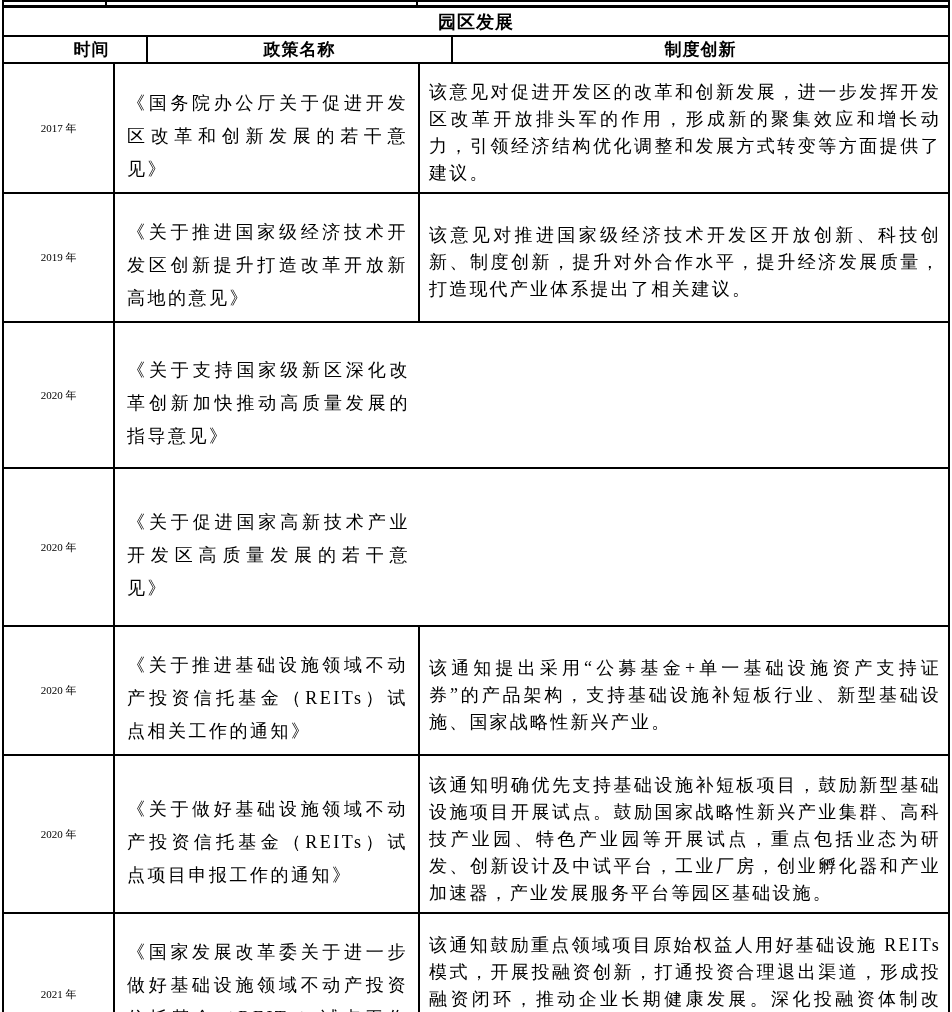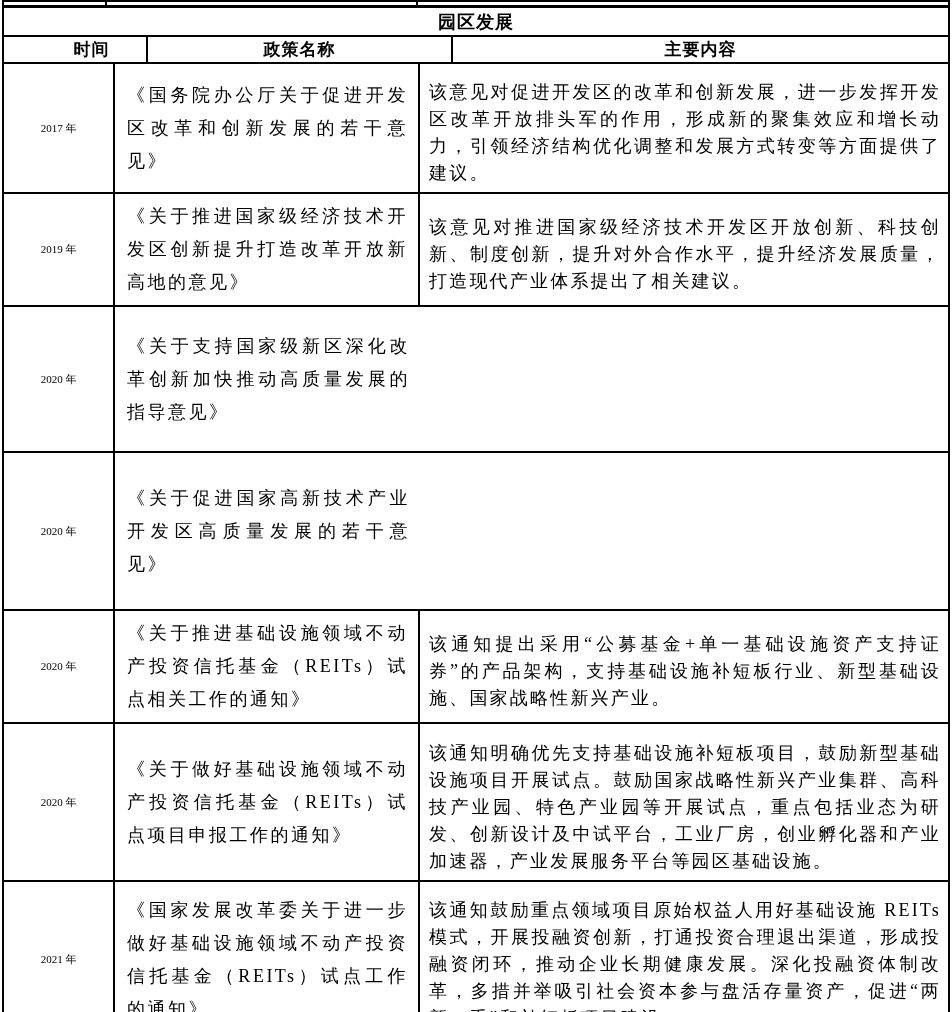--- a/index.html
+++ b/index.html
@@ -67,21 +67,21 @@
     font-size: 17px;
     letter-spacing: 1px;
   }
 
   .time-cell {
     justify-content: center;
     font-size: 11px;
     white-space: nowrap;
   }
 
-  .name-cell { padding: 6px 10px 6px 12px; }
+  .name-cell { padding: 22px 10px 6px 12px; }
   .name-cell .txt {
     width: 100%;
     font-size: 18px;
     line-height: 33px;
     letter-spacing: 2.5px;
     text-align: justify;
   }
 
   .content-cell { padding: 15px 7px 5px 9px; }
   .content-cell .txt {
@@ -118,21 +118,21 @@
     </div>
 
     <div class="grid-row header-row">
       <div class="cell">
         <span>时间</span>
       </div>
       <div class="cell">
         <span>政策名称</span>
       </div>
       <div class="cell">
-        <span>主要内容</span>
+        <span>制度创新</span>
       </div>
     </div>
 
     <div class="grid-row row-0">
       <div class="cell time-cell">2017 年</div>
       <div class="cell name-cell">
         <div class="txt">《国务院办公厅关于促进开发区改革和创新发展的若干意见》</div>
       </div>
       <div class="cell content-cell">
         <div class="txt">该意见对促进开发区的改革和创新发展，进一步发挥开发区改革开放排头军的作用，形成新的聚集效应和增长动力，引领经济结构优化调整和发展方式转变等方面提供了建议。</div>

